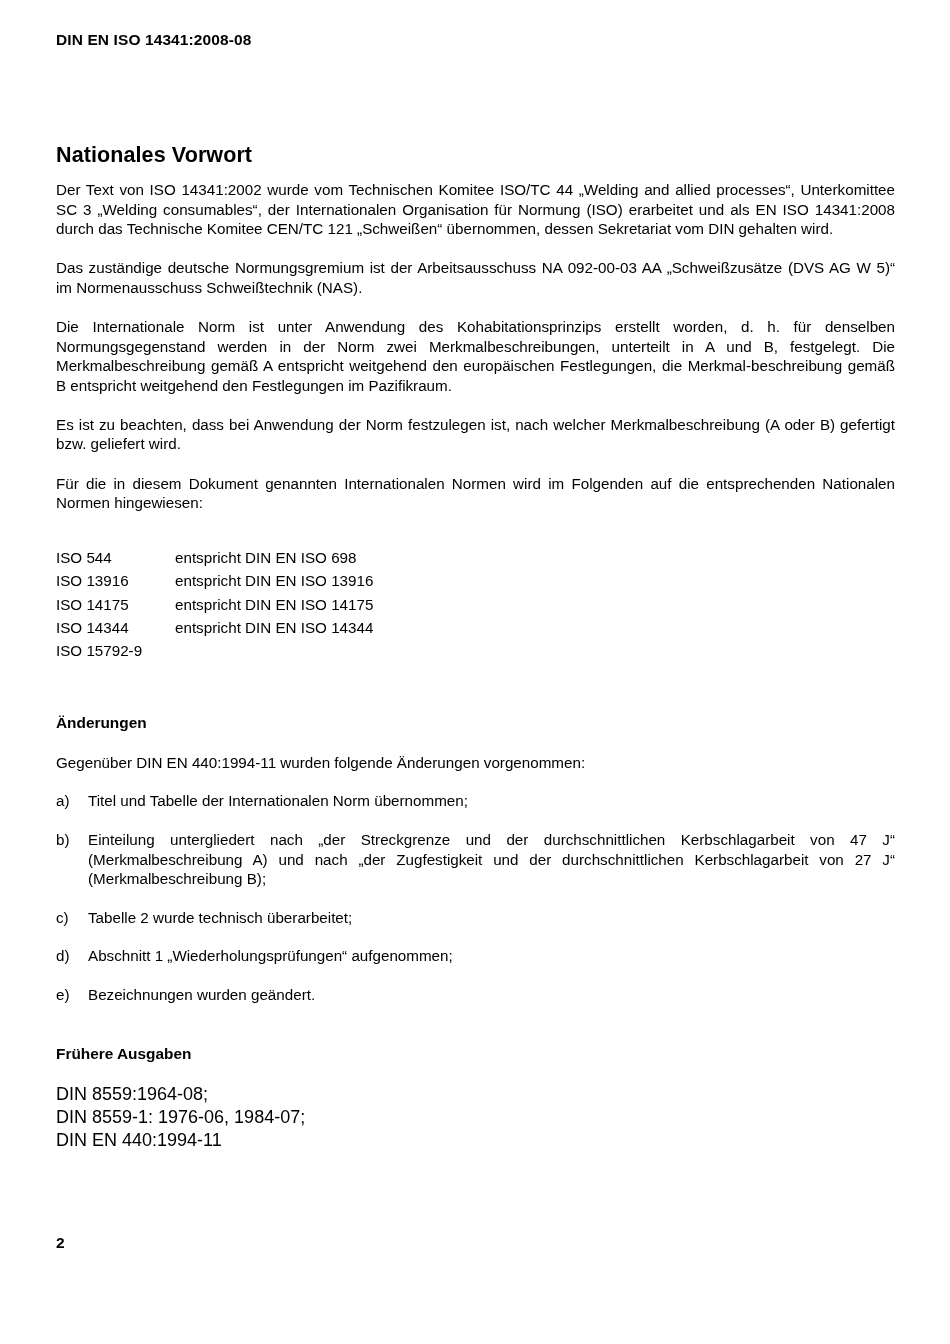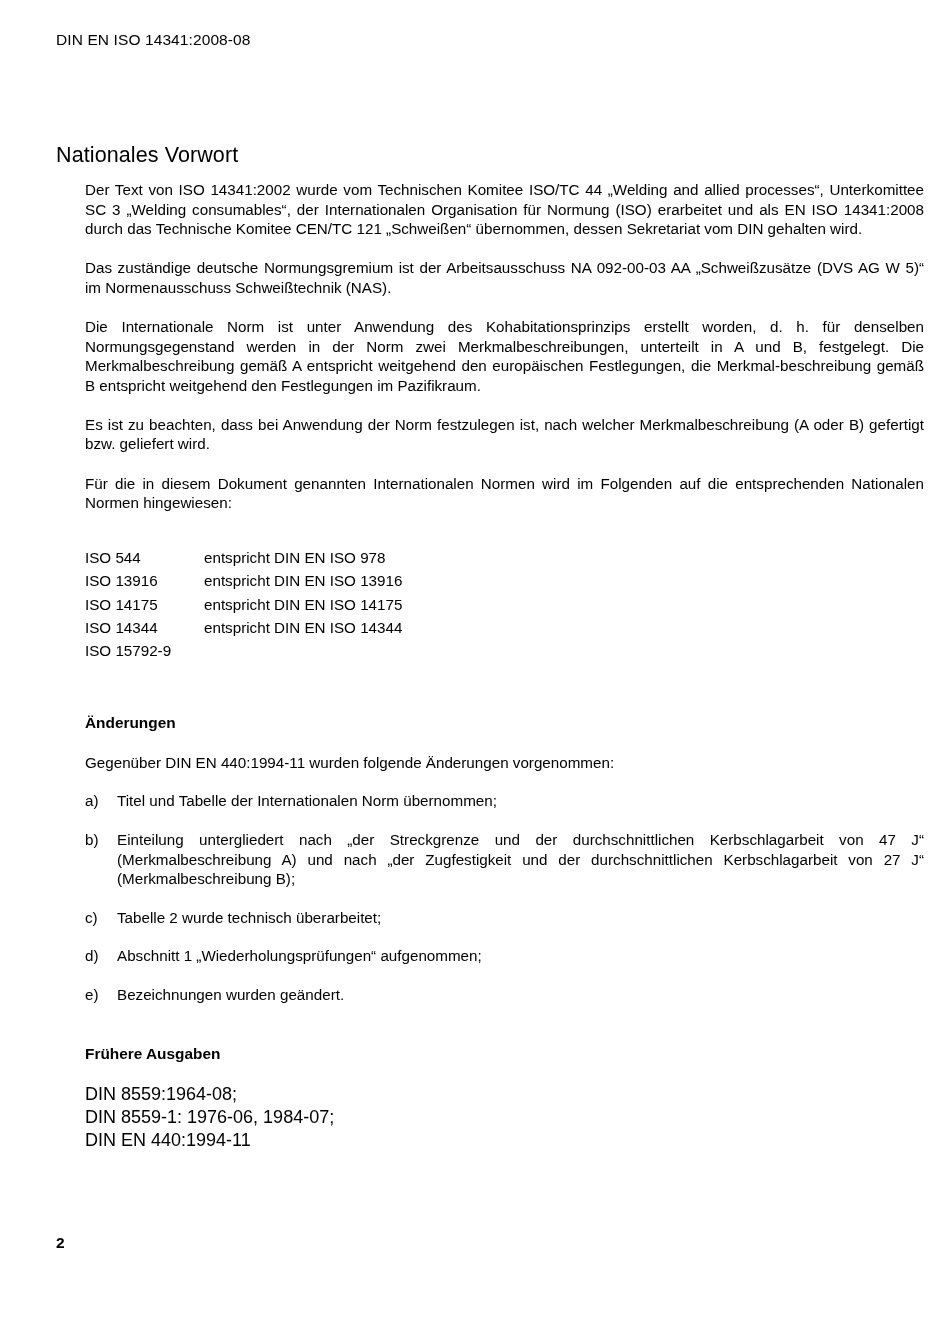--- a/index.html
+++ b/index.html
@@ -20,43 +20,42 @@
     overflow: hidden;
     box-sizing: border-box;
   }
 
   
   .doc-header {
     position: absolute;
     left: 56px;
     top: 31px;
     font-size: 15.5px;
-    font-weight: normal;
+    font-weight: bold;
     letter-spacing: 0.1px;
     white-space: nowrap;
   }
 
   
   .doc-title {
     position: absolute;
     left: 56px;
     top: 129px;
     font-size: 21.5px;
-    font-weight: normal;
+    font-weight: bold;
     letter-spacing: 0.1px;
     white-space: nowrap;
   }
 
   
   .body-area {
     position: absolute;
     left: 56px;
     top: 180px;
     width: 839px;
-    margin-left: 29px;
   }
   p.para {
     margin: 0 0 0 0;
     font-size: 15.2px;
     line-height: 19.6px;
     text-align: justify;
     text-justify: inter-word;
   }
   .gap-para { height: 19.5px; }
   .gap-list  { height: 19px; }
@@ -138,21 +137,21 @@
     <div class="gap-para"></div>
 
     <p class="para">Es ist zu beachten, dass bei Anwendung der Norm festzulegen ist, nach welcher Merkmalbeschreibung (A oder B) gefertigt bzw. geliefert wird.</p>
     <div class="gap-para"></div>
 
     <p class="para">Für die in diesem Dokument genannten Internationalen Normen wird im Folgenden auf die entsprechenden Nationalen Normen hingewiesen:</p>
 
     <div class="iso-list">
       <div class="iso-row">
         <span class="iso-code">ISO 544</span>
-        <span class="iso-equiv">entspricht DIN EN ISO 978</span>
+        <span class="iso-equiv">entspricht DIN EN ISO 698</span>
       </div>
       <div class="iso-row">
         <span class="iso-code">ISO 13916</span>
         <span class="iso-equiv">entspricht DIN EN ISO 13916</span>
       </div>
       <div class="iso-row">
         <span class="iso-code">ISO 14175</span>
         <span class="iso-equiv">entspricht DIN EN ISO 14175</span>
       </div>
       <div class="iso-row">

